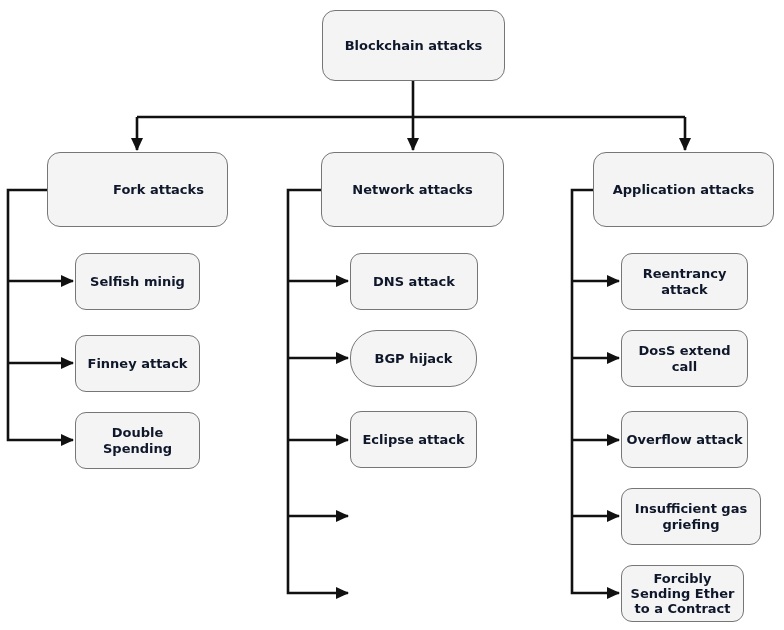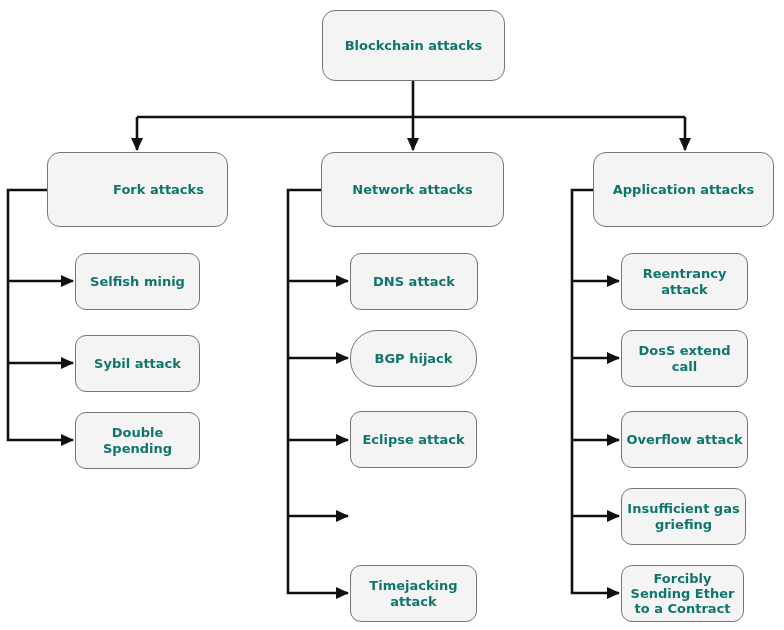--- a/index.html
+++ b/index.html
@@ -12,21 +12,21 @@
   }
   #wires{position:absolute;left:0;top:0;width:784px;height:630px;z-index:0;}
   .node{
     position:absolute;
     box-sizing:border-box;
     background:#f4f4f4;
     border:1.6px solid #767676;
     border-radius:11px;
     display:flex;align-items:center;justify-content:center;
     text-align:center;
-    color:#0f766e;
+    color:#0f172a;
     font-weight:bold;
     font-size:13px;
     line-height:1.18;
     padding:2px 2px;
     z-index:1;
   }
   .node.root,.node.branch{border-radius:13px;}
 </style>
 </head>
 <body>
@@ -76,48 +76,45 @@
     <span>Network attacks</span>
   </div>
   <div class="node branch" style="left:593px;top:152px;width:181px;height:75px;">
     <span>Application attacks</span>
   </div>
 
   <div class="node leaf" style="left:75px;top:253px;width:125px;height:57px;">
     <span>Selfish minig</span>
   </div>
   <div class="node leaf" style="left:75px;top:335px;width:125px;height:57px;">
-    <span>Sybil attack</span>
+    <span>Finney attack</span>
   </div>
   <div class="node leaf" style="left:75px;top:412px;width:125px;height:57px;">
     <span>Double Spending</span>
   </div>
 
   <div class="node leaf" style="left:350px;top:253px;width:128px;height:57px;">
     <span>DNS attack</span>
   </div>
   <div class="node leaf" style="left:350px;top:330px;width:127px;height:57px;border-radius:27px;">
     <span>BGP hijack</span>
   </div>
   <div class="node leaf" style="left:350px;top:411px;width:127px;height:57px;">
     <span>Eclipse attack</span>
   </div>
-  <div class="node leaf" style="left:350px;top:565px;width:127px;height:57px;">
-    <span>Timejacking attack</span>
-  </div>
 
   <div class="node leaf" style="left:621px;top:253px;width:127px;height:57px;">
     <span>Reentrancy attack</span>
   </div>
   <div class="node leaf" style="left:621px;top:330px;width:127px;height:57px;">
     <span>DosS extend call</span>
   </div>
   <div class="node leaf" style="left:621px;top:411px;width:127px;height:57px;">
     <span>Overflow attack</span>
   </div>
-  <div class="node leaf" style="left:621px;top:488px;width:125px;height:57px;border-radius:11px;">
+  <div class="node leaf" style="left:621px;top:488px;width:140px;height:57px;border-radius:11px;">
     <span>Insufficient gas griefing</span>
   </div>
   <div class="node leaf" style="left:621px;top:565px;width:123px;height:57px;">
     <span>Forcibly Sending Ether to a Contract</span>
   </div>
 
 </div>
 
 </body></html>

